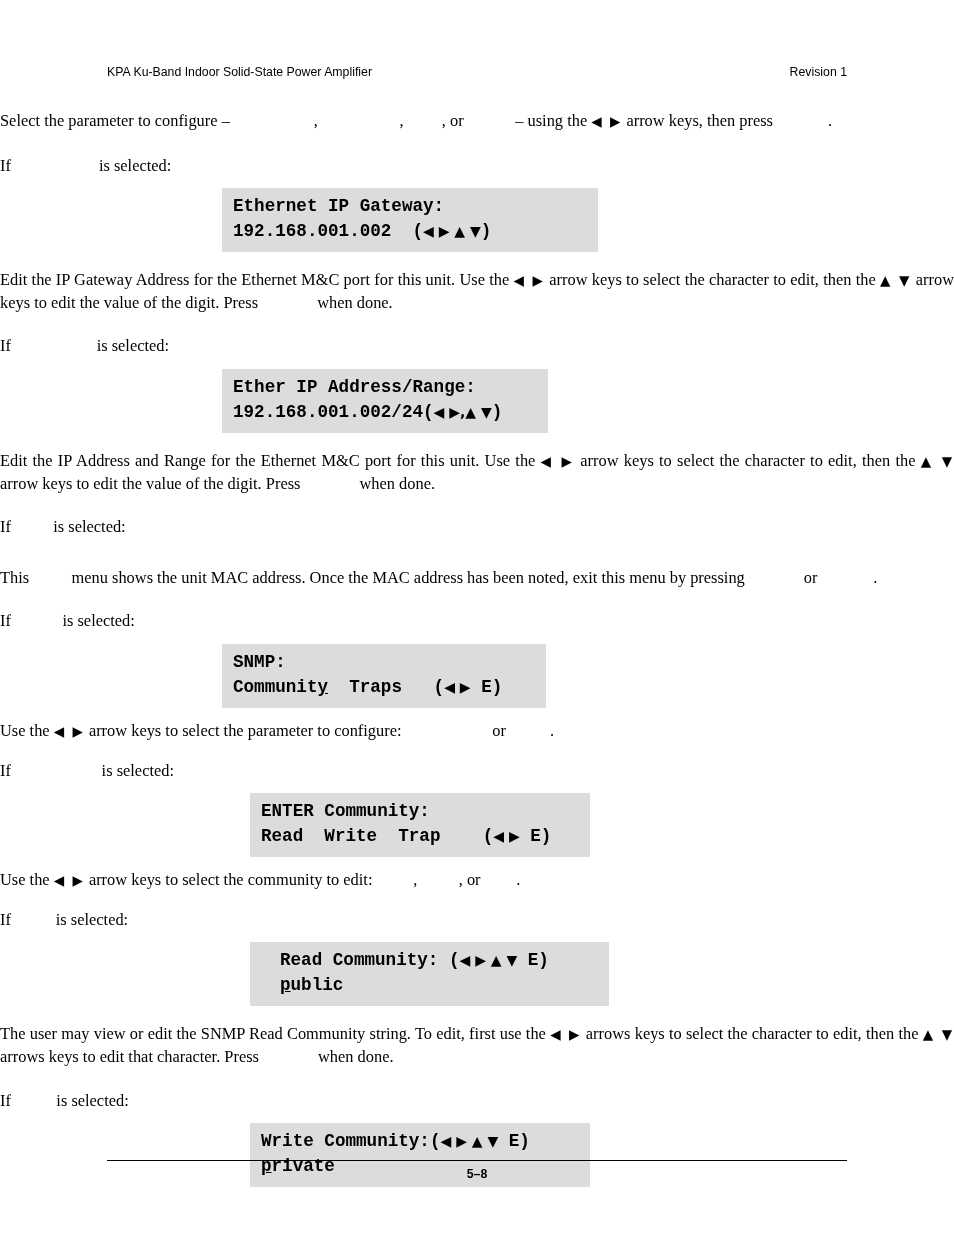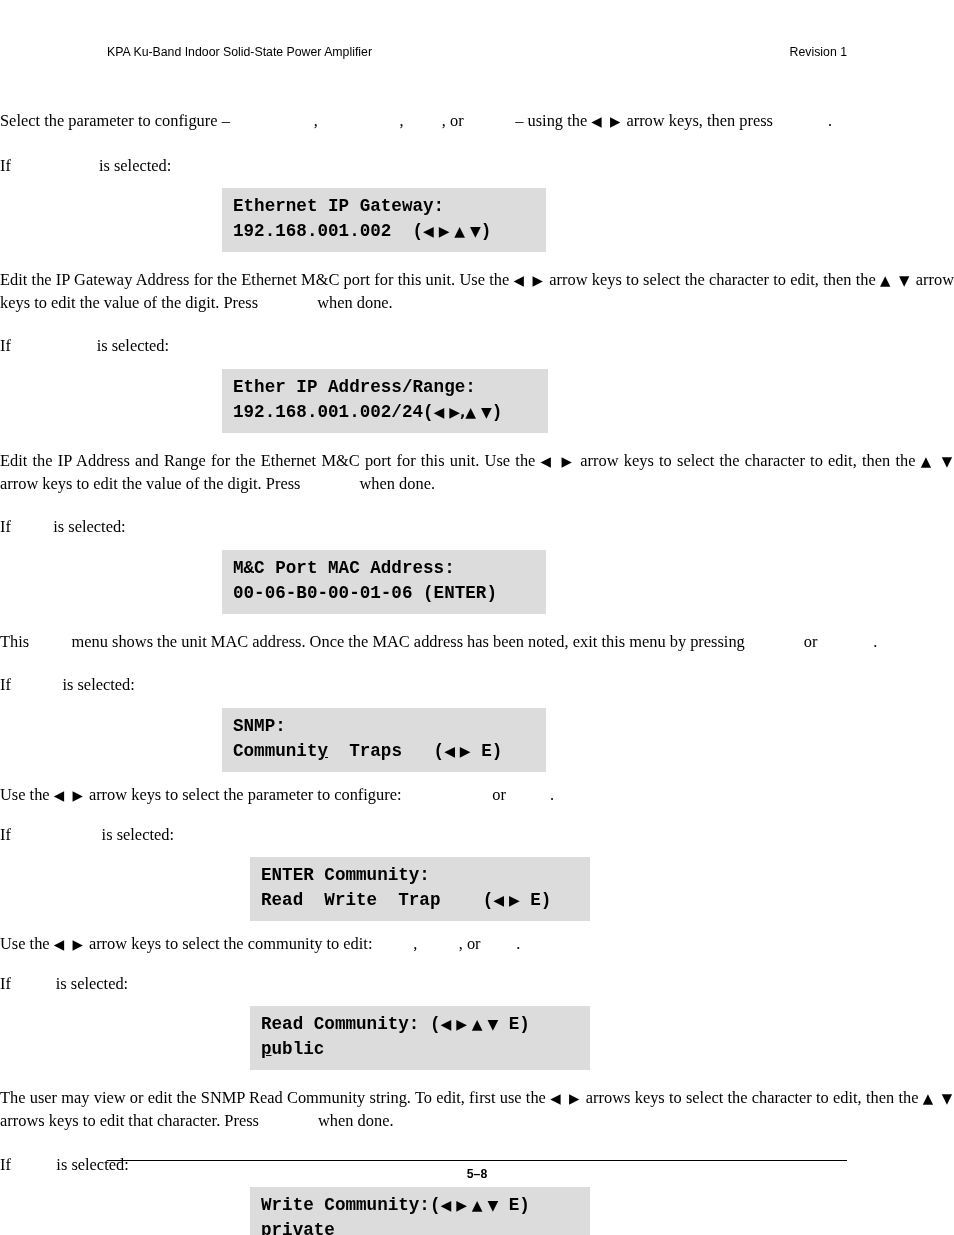--- a/index.html
+++ b/index.html
@@ -20,21 +20,21 @@
     position: relative;
     width: 954px;
     height: 1235px;
     box-sizing: border-box;
   }
 
   
   .header {
     position: absolute;
     left: 107px;
-    top: 44px;
+    top: 64px;
     width: 740px;
     font-family: "Liberation Sans", "DejaVu Sans", sans-serif;
     font-size: 12.3px;
     line-height: 17.5px;
   }
   .header-row {
     display: flex;
     justify-content: space-between;
     align-items: baseline;
     white-space: nowrap;
@@ -96,21 +96,21 @@
   }
   .lcd .glyph {
     font-family: "DejaVu Sans", sans-serif;
     font-size: 14px;
   }
   .cursor { text-decoration: underline; }
   .lcd-l1 { margin-left: 222px; }
   .lcd-l2 { margin-left: 250px; }
 
   .lcd-w-wide   { width: 326px; }
-  .lcd-w-std    { width: 324px; }
+  .lcd-w-std    { width: 376px; }
   .lcd-w-snmp   { width: 324px; }
   .lcd-w-comm   { width: 340px; }
 
   .gap-sm { height: 12px; }
   .gap-md { height: 17px; }
   .gap-lg { height: 22px; }
 
   
   .footer {
     position: absolute;
@@ -176,24 +176,20 @@
     <div class="gap-md"></div>
 
     <p class="body lvl1"><span>Edit the IP Address and Range for the Ethernet M&amp;C port for this unit. Use the </span><span class="arrows">◀ ▶</span><span> arrow keys to select the character to edit, then the </span><span class="arrows">▲ ▼</span><span> arrow keys to edit the value of the digit. Press </span><span class="term">ENTER</span><span> when done.</span></p>
 
     <div class="gap-lg"></div>
 
     <p class="body lvl1"><span>If </span><span class="term">MAC</span><span> is selected:</span></p>
 
     <div class="gap-sm"></div>
 
-    <div class="lcd lcd-l1 lcd-w-std">
-      <div class="lcd-line">M&amp;C Port MAC Address:</div>
-      <div class="lcd-line">00-06-B0-00-01-06 (ENTER)</div>
-    </div>
 
     <div class="gap-md"></div>
 
     <p class="body lvl1"><span>This </span><span class="term">MAC</span><span> menu shows the unit MAC address. Once the MAC address has been noted, exit this menu by pressing </span><span class="term">ENTER</span><span> or </span><span class="term">CLEAR</span><span>.</span></p>
 
     <div class="gap-lg"></div>
 
     <p class="body lvl1"><span>If </span><span class="term">SNMP</span><span> is selected:</span></p>
 
     <div class="gap-sm"></div>
@@ -221,21 +217,21 @@
     <div class="gap-sm"></div>
 
     <p class="body lvl2"><span>Use the </span><span class="arrows">◀ ▶</span><span> arrow keys to select the community to edit: </span><span class="term">Read</span><span>, </span><span class="term">Write</span><span>, or </span><span class="term">Trap</span><span>.</span></p>
 
     <div class="gap-md"></div>
 
     <p class="body lvl3"><span>If </span><span class="term">Read</span><span> is selected:</span></p>
 
     <div class="gap-sm"></div>
 
-    <div class="lcd lcd-l2 lcd-w-comm" style="margin-left:250px;">
+    <div class="lcd lcd-l2 lcd-w-comm" style="margin-left:250px;padding-left:19px;">
       <div class="lcd-line"><span>Read Community: (</span><span class="glyph">◀ ▶ ▲ ▼</span><span> E)</span></div>
       <div class="lcd-line"><span class="cursor">p</span><span>ublic</span></div>
     </div>
 
     <div class="gap-md"></div>
 
     <p class="body lvl3"><span>The user may view or edit the SNMP Read Community string. To edit, first use the </span><span class="arrows">◀ ▶</span><span> arrows keys to select the character to edit, then the </span><span class="arrows">▲ ▼</span><span> arrows keys to edit that character. Press </span><span class="term">ENTER</span><span> when done.</span></p>
 
     <div class="gap-lg"></div>
 

